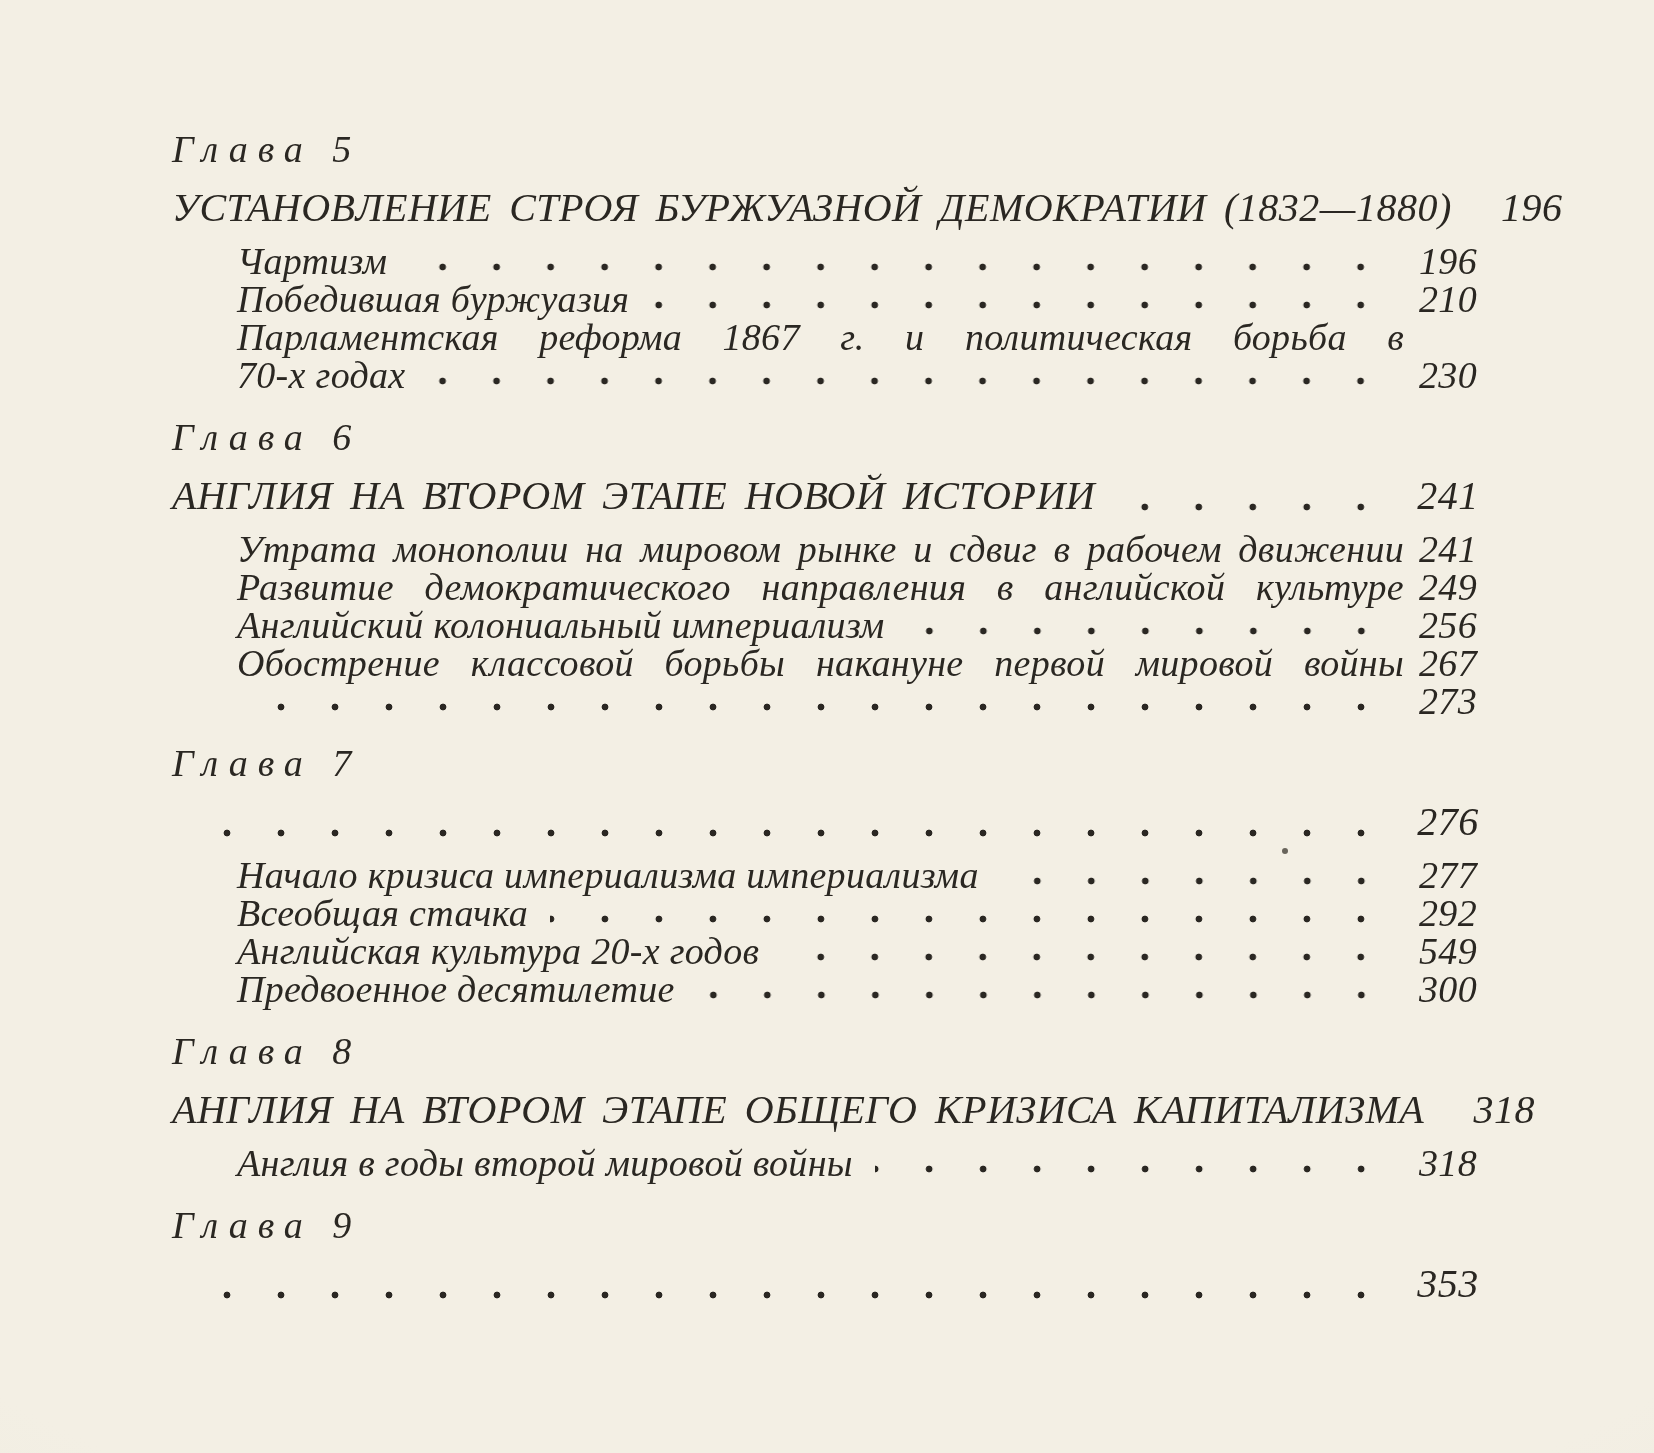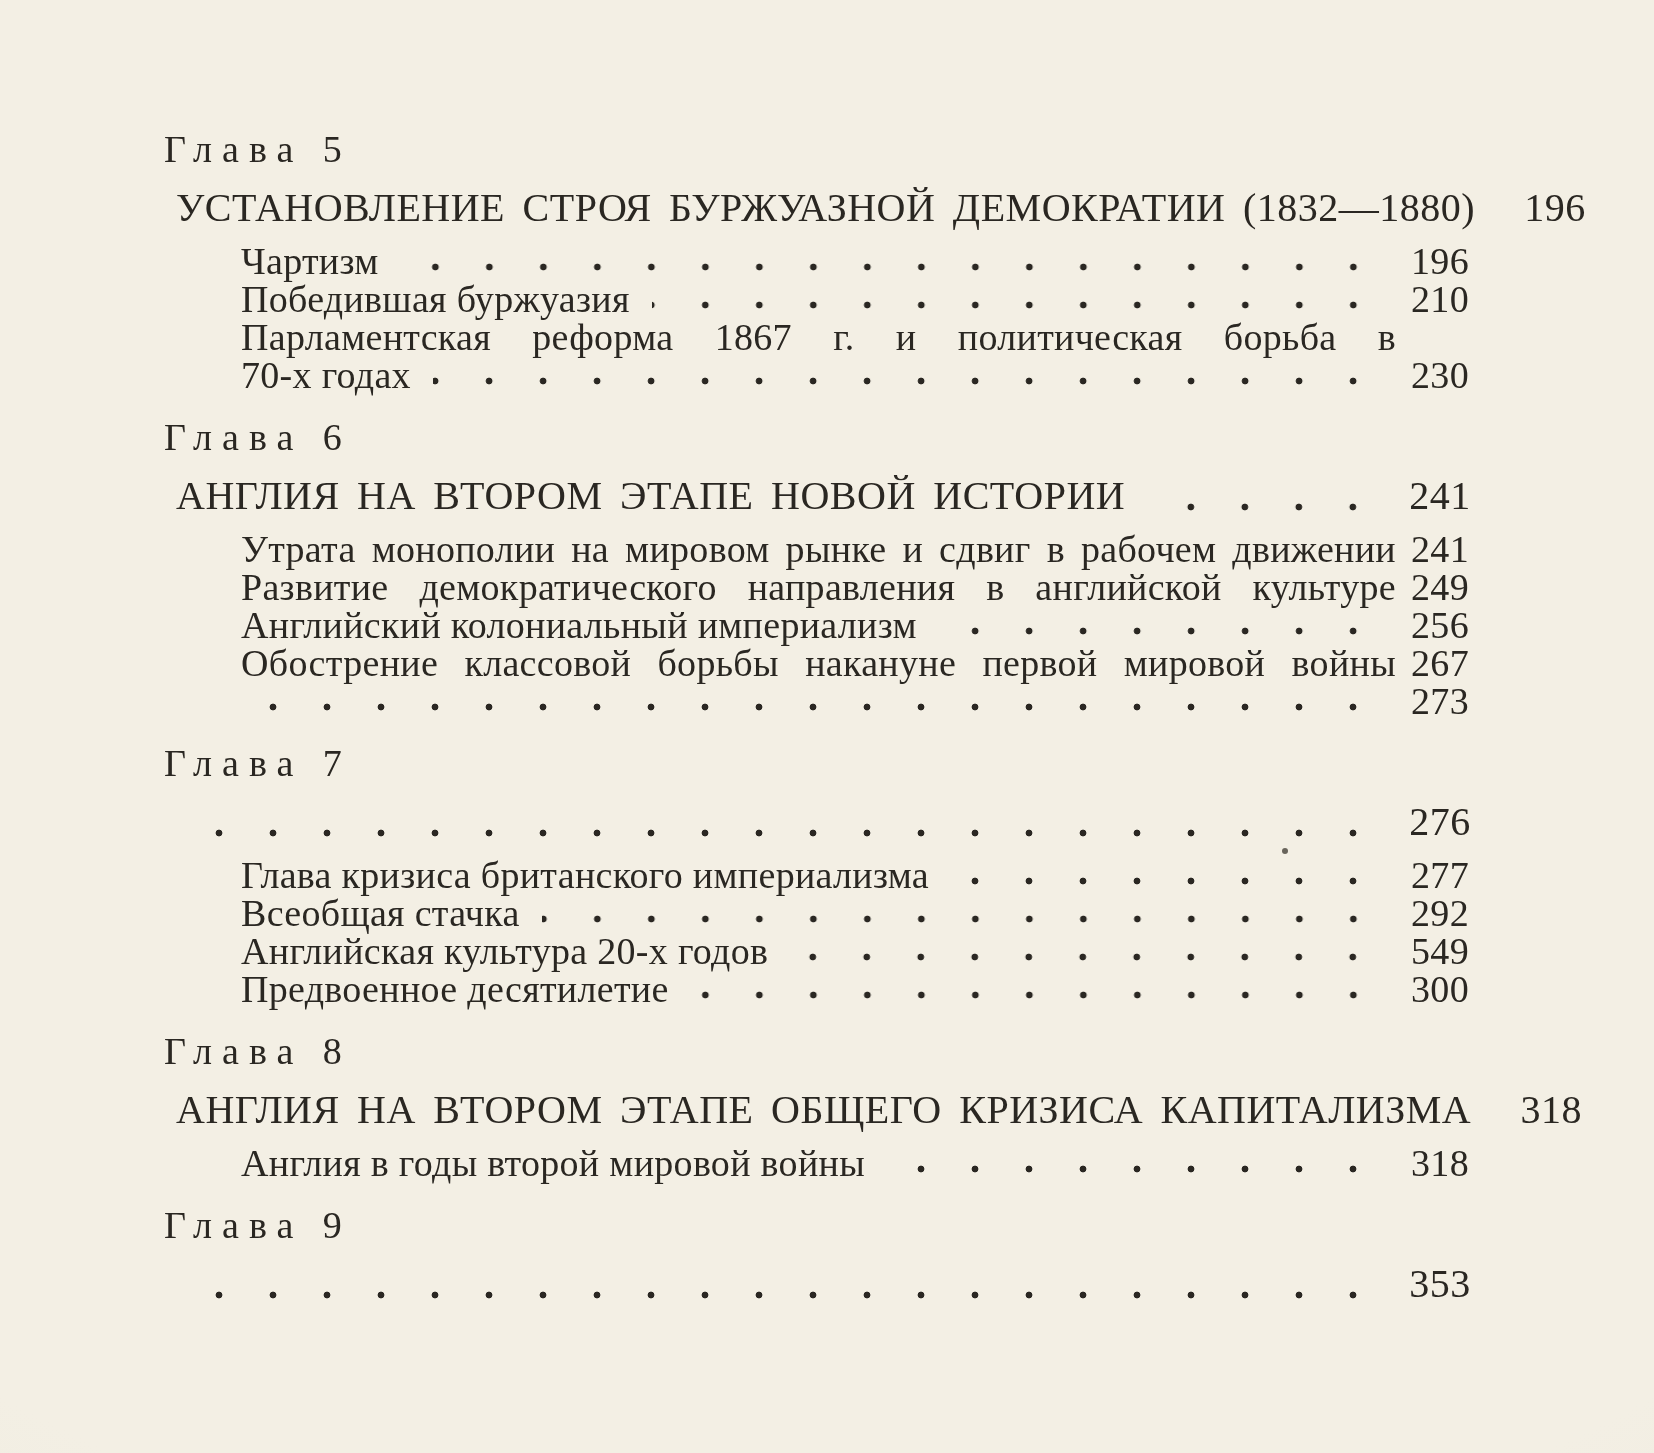--- a/index.html
+++ b/index.html
@@ -9,38 +9,38 @@
     overflow: hidden;
     position: relative;
     background-color: #f2eee3;
     background-image: radial-gradient(130% 105% at 50% 45%, #f3efe4 62%, #eae6d9 100%);
     color: #2a2722;
     font-family: "Liberation Serif", "DejaVu Serif", serif;
     -webkit-font-smoothing: antialiased;
   }
   .page-inner {
     position: absolute;
-    left: 164px;
+    left: 172px;
     top: 130px;
     width: 1320px; 
+    font-style: italic;
   }
   .toc-section { margin-bottom: 24px; }
 
   .chapter-label {
     font-size: 38px;
     line-height: 38px;
     letter-spacing: 10px;
     margin-bottom: 16px;
     white-space: nowrap;
   }
 
   .row {
     display: flex;
     align-items: baseline;
-    margin-left: 12px;
   }
   .title-row {
     font-size: 40px;
     line-height: 48px;
     margin-bottom: 10px;
     word-spacing: 7px;
     letter-spacing: 0.5px;
   }
   .items { padding-left: 65px; }
   .items .row {
@@ -160,21 +160,21 @@
   </section>
 
   <section class="toc-section">
     <div class="chapter-label">Глава 7</div>
     <div class="row title-row">
       <span class="leader"></span>
       <span class="page">276</span>
     </div>
     <div class="items">
       <div class="row">
-        <span class="t">Глава кризиса британского империализма</span>
+        <span class="t">Начало кризиса империализма империализма</span>
         <span class="leader"></span>
         <span class="page">277</span>
       </div>
       <div class="row">
         <span class="t">Всеобщая стачка</span>
         <span class="leader"></span>
         <span class="page">292</span>
       </div>
       <div class="row">
         <span class="t">Английская культура 20-х годов</span>

